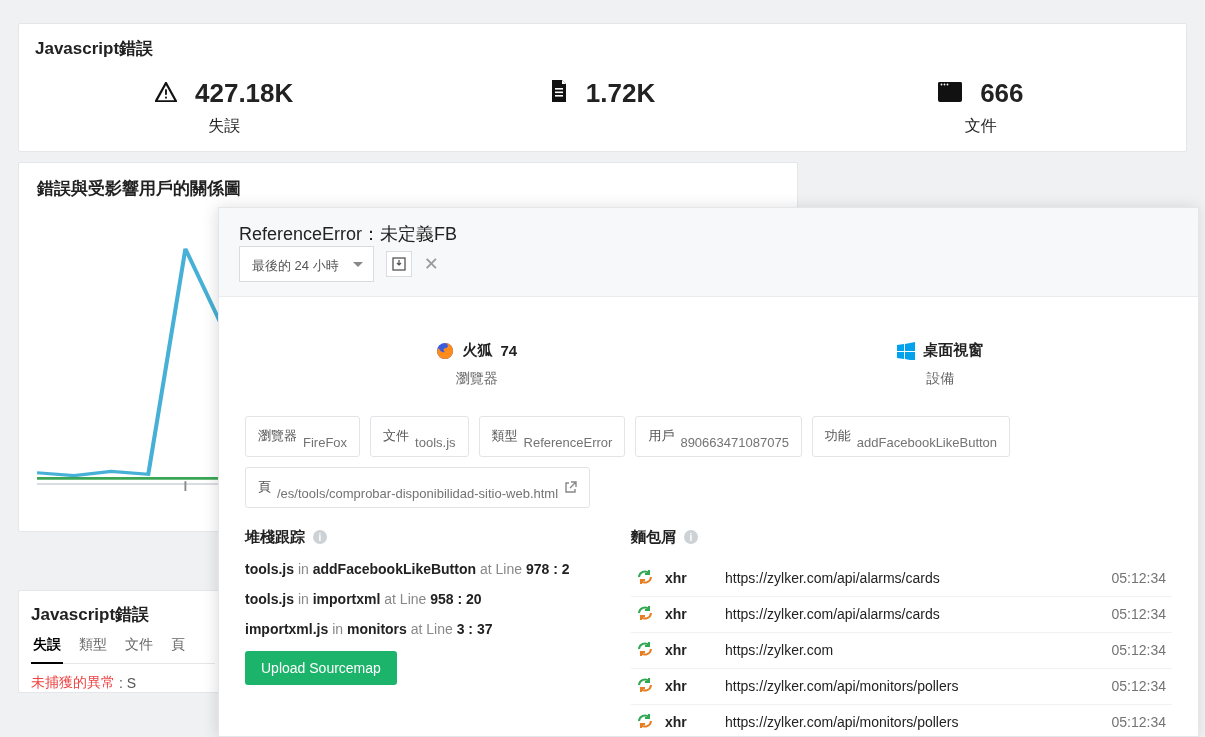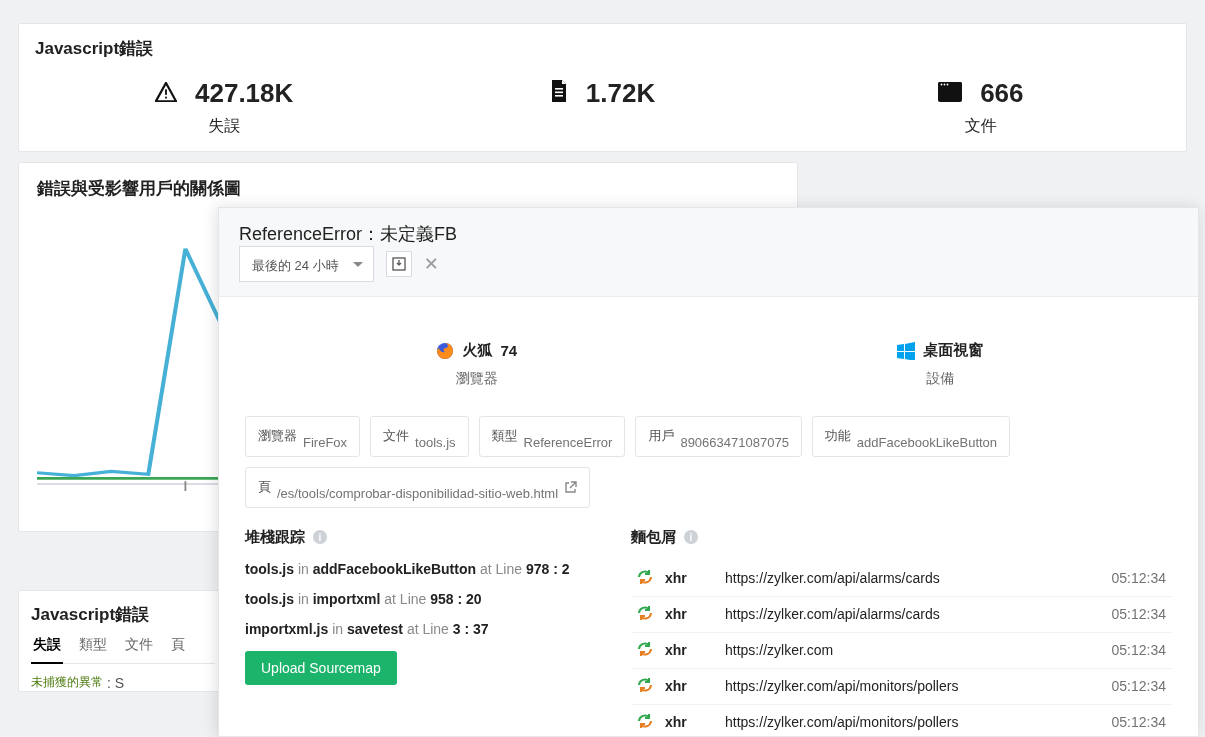--- a/index.html
+++ b/index.html
@@ -21,21 +21,21 @@
 .chart-card { position:absolute; left:18px; top:162px; width:780px; padding:14px 18px; }
 .chart-area { height:280px; position:relative; margin-top:18px; }
 .chart-xlabel { text-align:center; font-size:13px; color:#666; margin-top:4px; }
 svg.chart { width:100%; height:100%; }
 
 
 .err-card { position:absolute; left:18px; top:590px; width:210px; padding:12px 12px 0 12px; }
 .err-tabs { display:flex; gap:14px; font-size:14px; margin-top:10px; border-bottom:1px solid #e4e6e9; }
 .err-tab { padding:0 2px 8px 2px; color:#666; cursor:pointer; }
 .err-tab.active { color:#000; font-weight:700; border-bottom:2px solid #000; margin-bottom:-1px; }
-.err-link { color:#4d7c0f; font-size:12px; margin-top:10px; display:inline-block; }
+.err-link { color:#ef4444; font-size:14px; margin-top:10px; display:inline-block; }
 .err-row2 { color:#555; font-size:14px; margin-top:10px; }
 
 
 .detail { position:absolute; left:218px; top:207px; right:6px; bottom:0; background:#fff; box-shadow:-2px 0 14px rgba(0,0,0,0.12); border:1px solid #e4e6e9; }
 .detail-head { display:flex; align-items:flex-start; justify-content:space-between; padding:14px 20px; border-bottom:1px solid #e9ebee; background:#f7f8f9;flex-direction:column; }
 .detail-title { font-size:18px; }
 .detail-ctrls { display:flex; align-items:center; gap:12px; }
 .time-sel { background:#fff; border:1px solid #d9dce0; padding:10px 34px 6px 12px; font-size:13px; color:#555; position:relative; cursor:pointer; }
 .time-sel::after { content:""; position:absolute; right:10px; top:50%; margin-top:-2px; border:5px solid transparent; border-top-color:#888; }
 .hbtn { width:26px; height:26px; border:1px solid #d9dce0; background:#fff; display:flex; align-items:center; justify-content:center; cursor:pointer; }
@@ -231,21 +231,21 @@
     </div>
 
     <div class="two-col">
       <div class="col-l">
         <div class="sect-h">
           <span>堆棧跟踪</span>
           <span class="info-ico">i</span>
         </div>
         <div class="st-line"><span class="b">tools.js</span> <span class="g">in</span> <span class="b">addFacebookLikeButton</span> <span class="g">at Line</span> <span class="b">978 : 2</span></div>
         <div class="st-line"><span class="b">tools.js</span> <span class="g">in</span> <span class="b">importxml</span> <span class="g">at Line</span> <span class="b">958 : 20</span></div>
-        <div class="st-line"><span class="b">importxml.js</span> <span class="g">in</span> <span class="b">savetest</span> <span class="g">at Line</span> <span class="b">3 : 37</span></div>
+        <div class="st-line"><span class="b">importxml.js</span> <span class="g">in</span> <span class="b">monitors</span> <span class="g">at Line</span> <span class="b">3 : 37</span></div>
         <button class="upbtn">Upload Sourcemap</button>
       </div>
 
       <div class="col-r">
         <div class="sect-h">
           <span>麵包屑</span>
           <span class="info-ico">i</span>
         </div>
         <table class="bc-table">
           <tbody id="bc-body">

